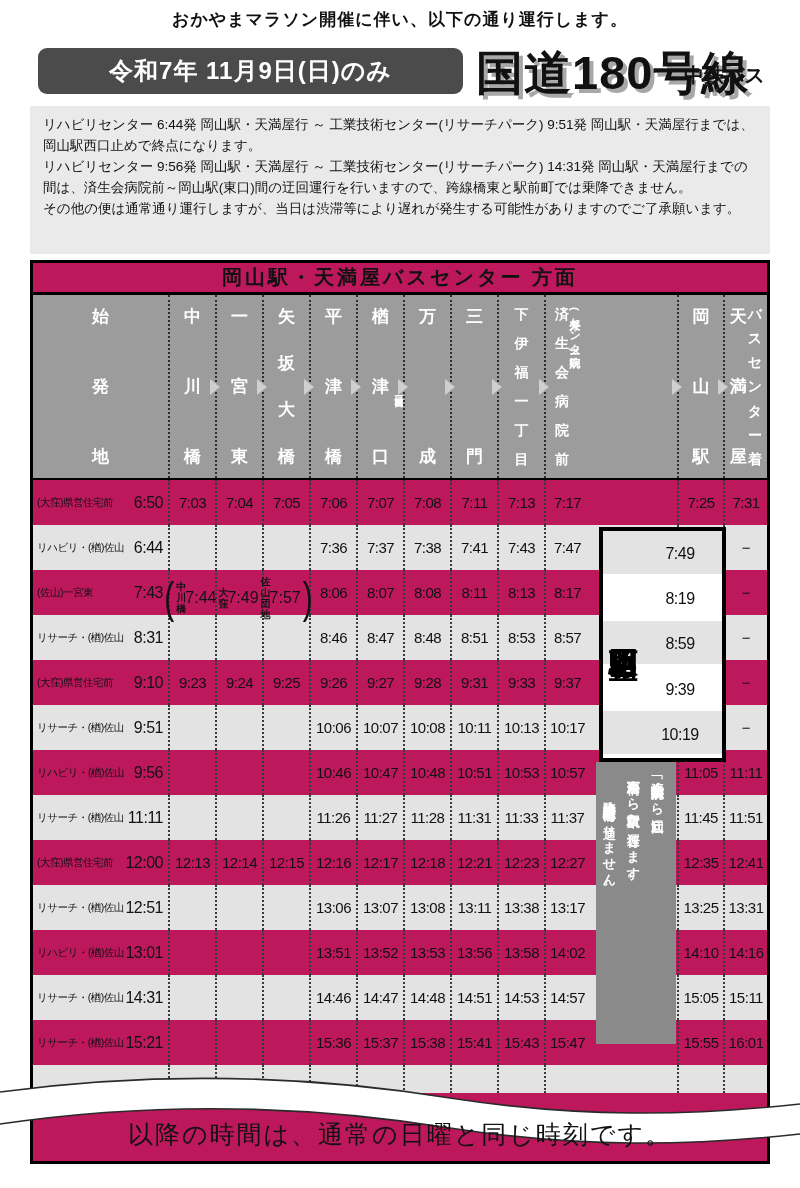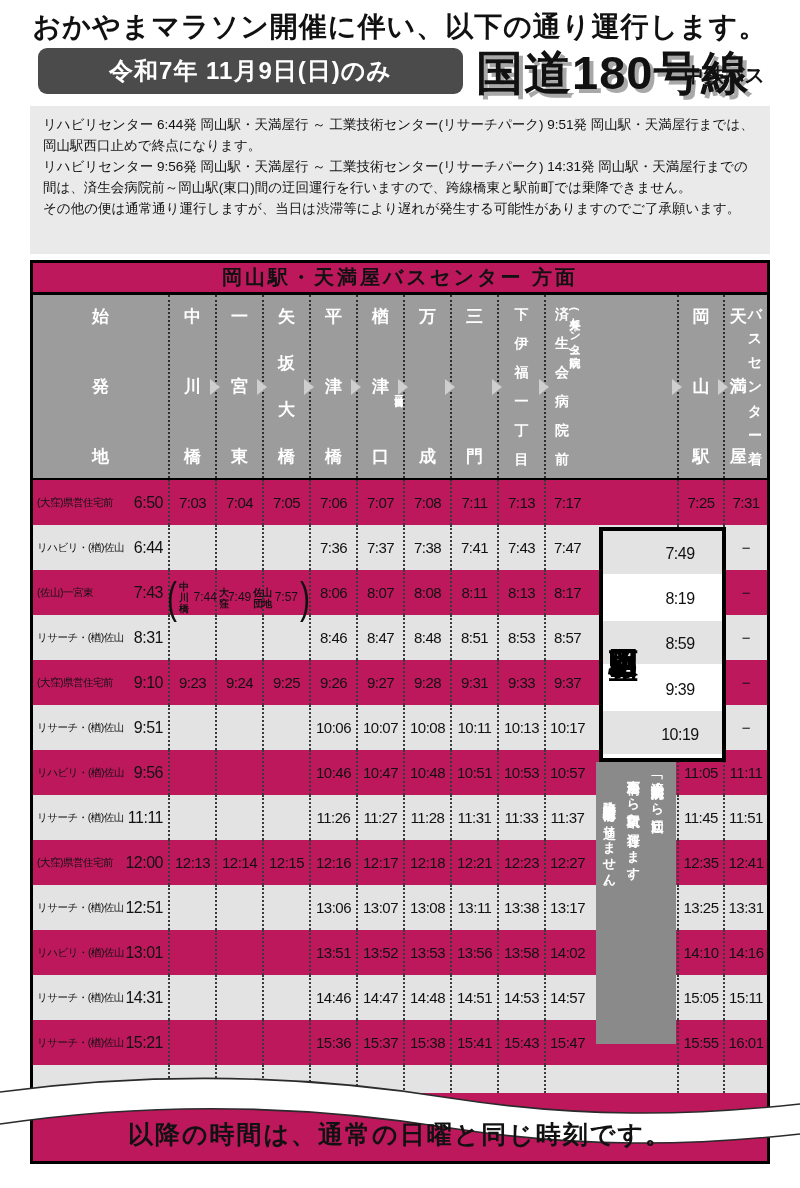--- a/index.html
+++ b/index.html
@@ -1,20 +1,20 @@
 <!DOCTYPE html>
 <html><head>
 <meta charset="utf-8">
 <style>
   html,body{margin:0;padding:0;background:#fff;}
   body{width:800px;height:1188px;position:relative;font-family:"Liberation Sans","DejaVu Sans",sans-serif;color:#111;}
   .sheet{position:absolute;inset:0;overflow:hidden;}
 
   
-  .top-title{position:absolute;top:8px;left:0;width:100%;text-align:center;font-size:28px;font-weight:bold;letter-spacing:1px;}
+  .top-title{position:absolute;top:8px;left:0;width:100%;text-align:center;font-size:17px;font-weight:bold;letter-spacing:1px;}
   .date-badge{position:absolute;left:38px;top:48px;width:425px;height:46px;background:#4b4b4b;border-radius:9px;color:#fff;display:flex;align-items:center;justify-content:center;font-size:24px;font-weight:bold;letter-spacing:1px;}
   .route-title{position:absolute;left:476px;top:42px;font-size:47px;font-weight:bold;letter-spacing:1px;text-shadow:4px 4px 0 #a8a8a8;}
   .operator{position:absolute;left:684px;top:62px;font-size:20px;font-weight:bold;}
 
   
   .notice{position:absolute;left:30px;top:106px;width:740px;height:148px;background:#eaeaea;box-sizing:border-box;padding:9px 13px;font-size:13.5px;line-height:1.55;}
   .notice p{margin:0;}
 
   
   .table{position:absolute;left:30px;top:260px;width:740px;height:904px;border:3px solid #000;box-sizing:border-box;background:#be185d;}
@@ -59,25 +59,25 @@
   .detour-box{position:absolute;left:563px;top:499px;width:80px;height:282px;background:#8a8a8a;z-index:3;box-sizing:border-box;
     writing-mode:vertical-rl;color:#fff;font-size:13px;font-weight:bold;padding:8px 7px;line-height:24px;letter-spacing:1px;}
   .detour-box div{height:100%;}
   .detour-box .indent{margin-top:22px;}
 
   
   .via-group{position:absolute;left:134px;top:311px;width:143px;height:47px;z-index:3;display:flex;align-items:center;justify-content:center;gap:2px;}
   .via-paren{font-size:30px;font-weight:300;transform:scaleY(1.45);line-height:1;}
   .via-stop{display:flex;flex-direction:row;align-items:center;line-height:1.1;}
   .via-stop .n{font-size:10px;font-weight:bold;letter-spacing:-1px;}
-  .via-stop .t{font-size:12px;text-align:right;}
+  .via-stop .t{font-size:16px;text-align:right;}
 
   
   .wave{position:absolute;left:0;top:1062px;width:800px;height:100px;z-index:6;pointer-events:none;}
-  .bottom-note{position:absolute;left:30px;top:1118px;width:740px;text-align:center;font-size:25px;font-weight:bold;letter-spacing:2px;z-index:7;}
+  .bottom-note{position:absolute;left:30px;top:1118px;width:740px;text-align:center;font-size:25px;font-weight:normal;letter-spacing:2px;z-index:7;}
 </style>
 </head>
 <body>
 
 <div class="sheet">
 
   <div class="top-title">おかやまマラソン開催に伴い、以下の通り運行します。</div>
 
   <div class="date-badge">令和7年 11月9日(日)のみ</div>
   <div class="route-title">国道180号線</div>

